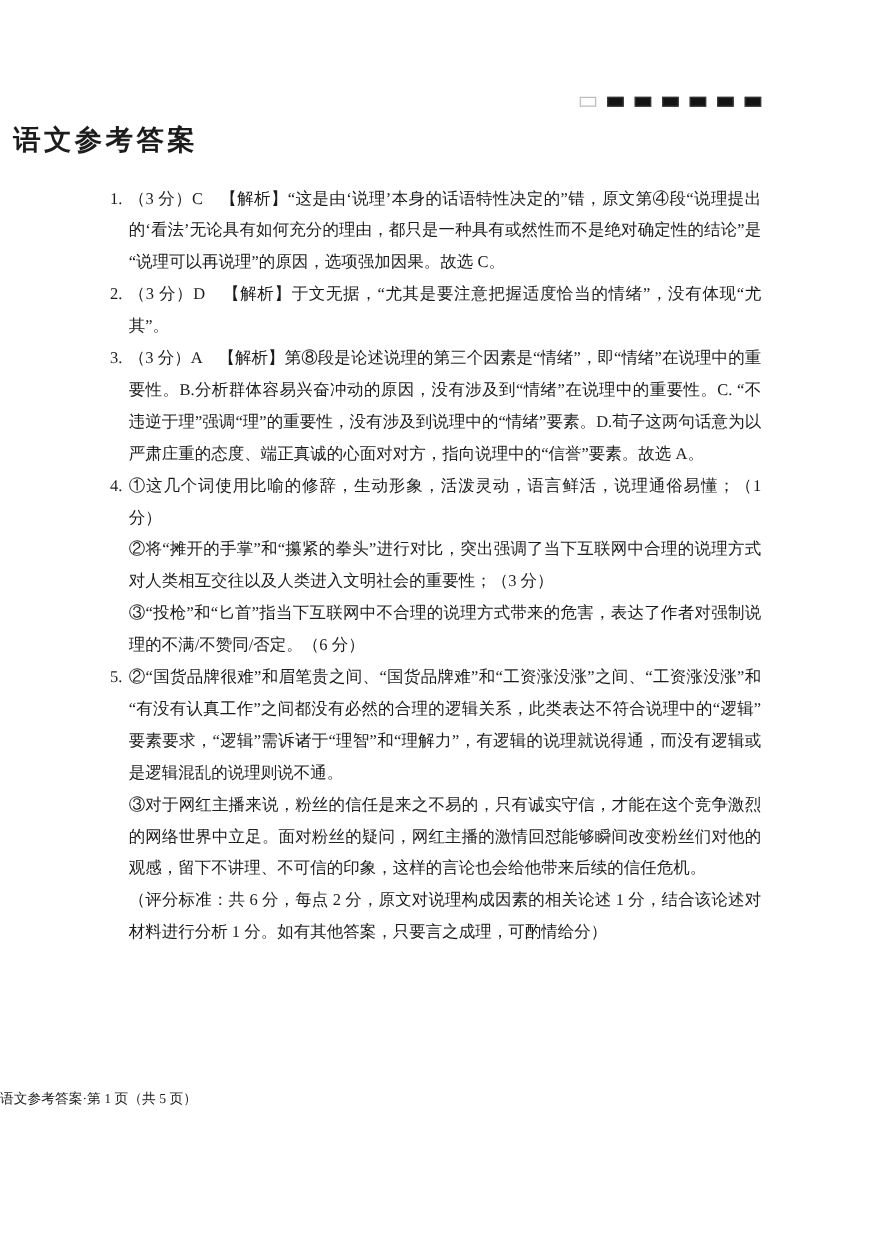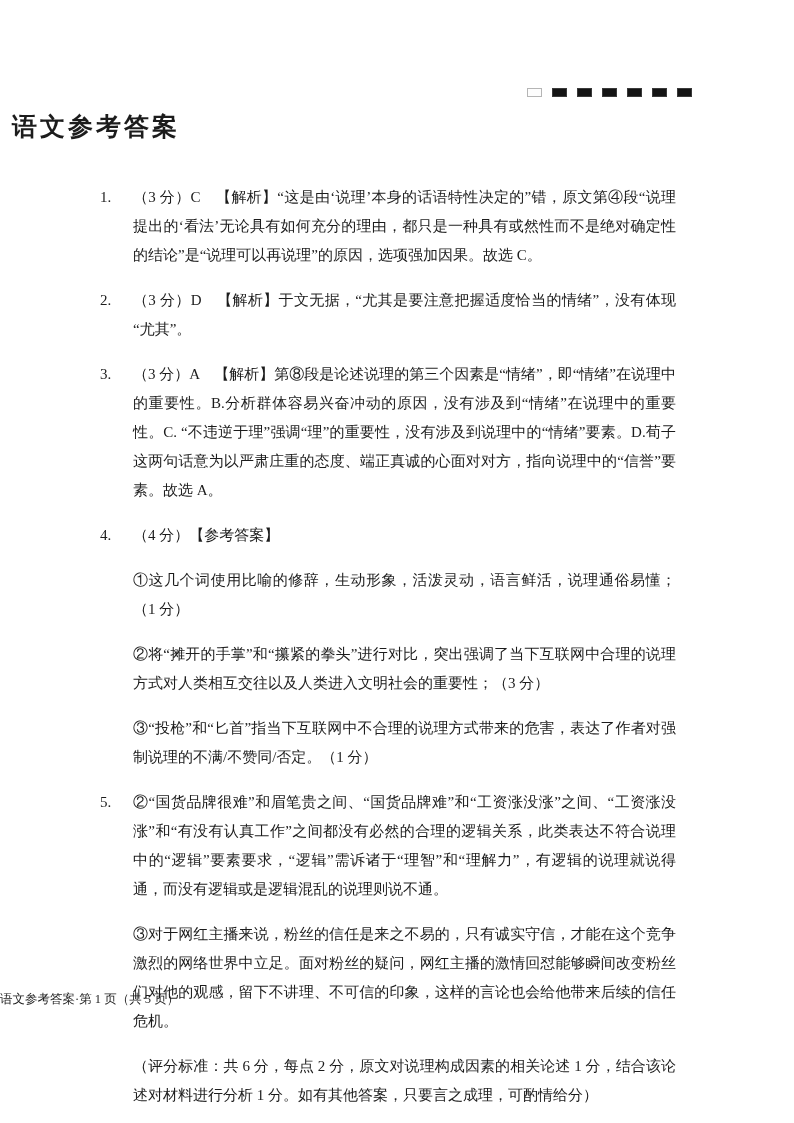--- a/index.html
+++ b/index.html
@@ -61,21 +61,21 @@
     font-size: 15px;
     line-height: 29px;
     text-align: justify;
   }
   .item .num {
     position: absolute;
     left: 0;
     top: 0;
   }
   .para {
-    margin: 16px;
+    margin: 0;
   }
   .footer {
     position: absolute;
     top: 991px;
     left: 0;
     width: 100%;
     text-align: left;
     font-size: 12.5px;
     color: #1c1c1c;
   }
@@ -109,24 +109,23 @@
       <p class="para">（3 分）D　【解析】于文无据，“尤其是要注意把握适度恰当的情绪”，没有体现“尤其”。</p>
     </div>
 
     <div class="item">
       <span class="num">3.</span>
       <p class="para">（3 分）A　【解析】第⑧段是论述说理的第三个因素是“情绪”，即“情绪”在说理中的重要性。B.分析群体容易兴奋冲动的原因，没有涉及到“情绪”在说理中的重要性。C. “不违逆于理”强调“理”的重要性，没有涉及到说理中的“情绪”要素。D.荀子这两句话意为以严肃庄重的态度、端正真诚的心面对对方，指向说理中的“信誉”要素。故选 A。</p>
     </div>
 
     <div class="item">
       <span class="num">4.</span>
-      <p class="para">（4 分）【参考答案】</p>
       <p class="para">①这几个词使用比喻的修辞，生动形象，活泼灵动，语言鲜活，说理通俗易懂；（1 分）</p>
       <p class="para">②将“摊开的手掌”和“攥紧的拳头”进行对比，突出强调了当下互联网中合理的说理方式对人类相互交往以及人类进入文明社会的重要性；（3 分）</p>
-      <p class="para">③“投枪”和“匕首”指当下互联网中不合理的说理方式带来的危害，表达了作者对强制说理的不满/不赞同/否定。（1 分）</p>
+      <p class="para">③“投枪”和“匕首”指当下互联网中不合理的说理方式带来的危害，表达了作者对强制说理的不满/不赞同/否定。（6 分）</p>
     </div>
 
     <div class="item">
       <span class="num">5.</span>
       <p class="para">②“国货品牌很难”和眉笔贵之间、“国货品牌难”和“工资涨没涨”之间、“工资涨没涨”和“有没有认真工作”之间都没有必然的合理的逻辑关系，此类表达不符合说理中的“逻辑”要素要求，“逻辑”需诉诸于“理智”和“理解力”，有逻辑的说理就说得通，而没有逻辑或是逻辑混乱的说理则说不通。</p>
       <p class="para">③对于网红主播来说，粉丝的信任是来之不易的，只有诚实守信，才能在这个竞争激烈的网络世界中立足。面对粉丝的疑问，网红主播的激情回怼能够瞬间改变粉丝们对他的观感，留下不讲理、不可信的印象，这样的言论也会给他带来后续的信任危机。</p>
       <p class="para">（评分标准：共 6 分，每点 2 分，原文对说理构成因素的相关论述 1 分，结合该论述对材料进行分析 1 分。如有其他答案，只要言之成理，可酌情给分）</p>
     </div>
 
   </main>

